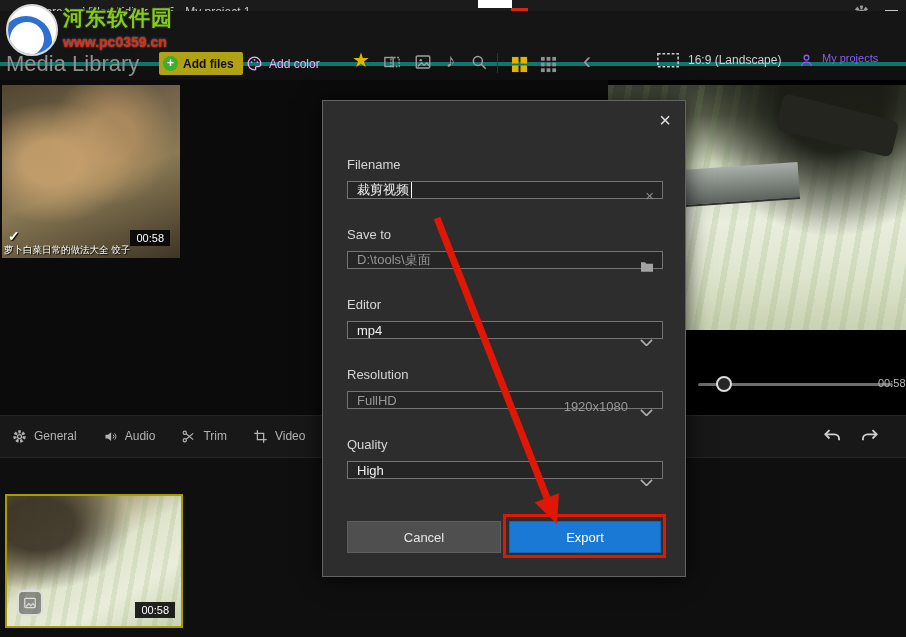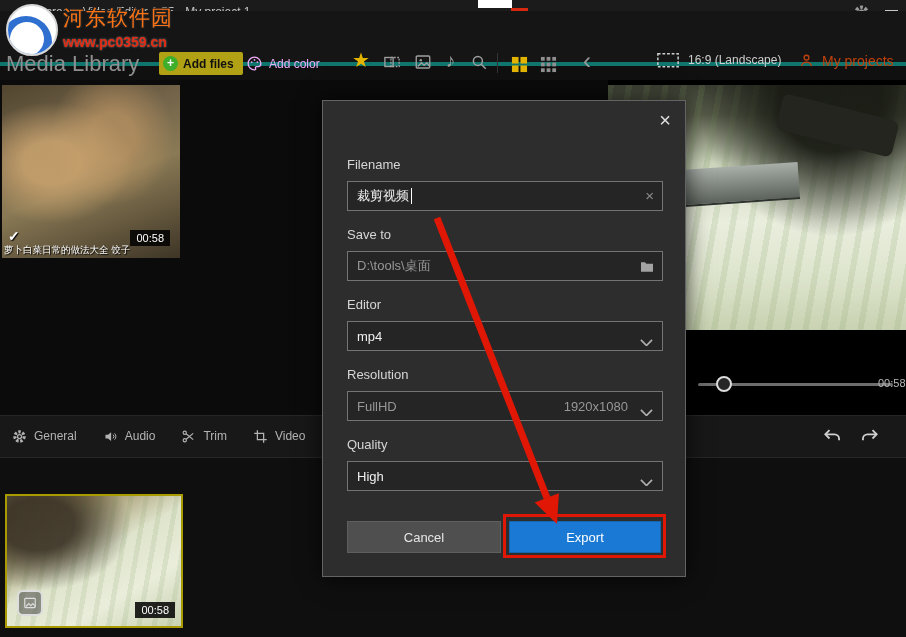--- a/index.html
+++ b/index.html
@@ -26,29 +26,29 @@
   .btn-addcolor{position:absolute;left:246px;top:41px;height:23px;display:flex;align-items:center;gap:6px;
        background:none;border:none;color:#f0abfc;font-size:12px;cursor:pointer}
   .tool-ic{position:absolute;top:42px;width:18px;height:18px;color:#9f9f9f;cursor:pointer}
   .star-ic{position:absolute;left:352px;top:38px;font-size:20px;color:var(--accent-yellow);cursor:pointer;line-height:22px}
   .star-underline{position:absolute;left:349px;top:70px;width:26px;height:3px;background:var(--accent-yellow)}
   .vdiv{position:absolute;left:497px;top:42px;width:1px;height:20px;background:#333}
   .grid-ic{position:absolute;top:45px;width:17px;height:17px;cursor:pointer}
   .collapse{position:absolute;left:583px;top:36px;font-size:24px;color:#9a9a9a;cursor:pointer}
   .btn-aspect{position:absolute;left:656px;top:41px;display:flex;align-items:center;gap:8px;background:none;border:none;
        color:#cfcfcf;font-size:12px;cursor:pointer}
-  .btn-projects{position:absolute;left:798px;top:41px;display:flex;align-items:center;gap:7px;background:none;border:none;
-       color:#c2410c;font-size:14px;cursor:pointer}
+  .btn-projects{position:absolute;left:798px;top:41px;display:flex;align-items:flex-start;gap:7px;background:none;border:none;
+       color:#8b5cf6;font-size:11px;cursor:pointer}
 
   
   .watermark{position:absolute;left:6px;top:4px;z-index:70;display:flex;align-items:flex-start;gap:5px;pointer-events:none}
   .wm-logo{width:52px;height:52px;border-radius:50%;background:#fff;border:2px solid #d8d8d8;position:relative;overflow:hidden}
   .wm-logo::after{content:"";position:absolute;left:-8px;top:10px;width:52px;height:52px;border-radius:50%;background:#2e6fd0}
   .wm-logo::before{content:"";position:absolute;left:2px;top:16px;width:34px;height:34px;border-radius:50%;background:#fff;z-index:1}
-  .wm-name{font-size:21px;font-weight:normal;color:#f97316;letter-spacing:1px;
+  .wm-name{font-size:21px;font-weight:bold;color:#84cc16;letter-spacing:1px;
        text-shadow:1px 1px 0 #222,-1px 1px 0 #222,1px -1px 0 #222,-1px -1px 0 #222}
   .wm-url{font-size:14px;font-weight:bold;color:#e02a12;margin-top:2px;text-shadow:0 0 2px rgba(255,255,255,.55)}
 
   
   .media-panel{position:absolute;left:0;top:80px;width:608px;height:335px;background:#0b0b0b}
   .media-thumb{position:absolute;left:2px;top:85px;width:178px;height:173px;cursor:pointer;overflow:hidden;
        background:
         radial-gradient(ellipse at 28% 45%, rgba(202,163,110,.85) 0 16%, rgba(202,163,110,0) 45%),
         radial-gradient(ellipse at 62% 30%, rgba(190,150,100,.7) 0 14%, rgba(190,150,100,0) 40%),
         linear-gradient(160deg,#51452f 0%,#73644a 30%,#8a7a55 55%,#3e3526 100%)}
@@ -91,21 +91,21 @@
   .clip-type{position:absolute;left:10px;bottom:10px;width:26px;height:26px;border:2px solid #ddd;border-radius:6px;
        background:rgba(70,70,70,.55);display:flex;align-items:center;justify-content:center;color:#ddd}
   .clip-type svg{width:14px;height:14px}
 
   
   .dialog{position:absolute;left:322px;top:100px;width:364px;height:477px;background:#2d2d2d;border:1px solid #636363;
        box-shadow:0 0 22px rgba(0,0,0,.75);z-index:50}
   .dlg-close{position:absolute;right:14px;top:8px;font-size:20px;color:#e0e0e0;cursor:pointer}
   .dlg-title{position:absolute;left:24px;top:22px;font-size:19px;color:#fff}
   .dlg-label{position:absolute;left:24px;font-size:13px;color:#d6d6d6}
-  .dlg-field{position:absolute;left:24px;width:316px;height:30px;background:#252525;border:1px solid #747474;
+  .dlg-field{position:absolute;left:24px;width:316px;height:18px;background:#252525;border:1px solid #747474;
        color:#f0f0f0;font-size:13px;display:flex;align-items:center;padding:0 26px 0 9px;cursor:text}
   .dlg-select{cursor:pointer}
   .dim{color:#979797}
   .caret{display:inline-block;width:1px;height:16px;background:#fff;margin-left:2px}
   .field-clear{position:absolute;right:8px;top:5px;font-size:15px;color:#8d8d8d;cursor:pointer}
   .field-folder{position:absolute;right:7px;top:7px;width:16px;height:16px;color:#a3a3a3;cursor:pointer}
   .field-chevron{position:absolute;right:9px;top:12px;width:13px;height:8px;color:#b0b0b0}
   .res-size{position:absolute;right:34px;top:7px;color:#979797}
   .btn-cancel{position:absolute;left:24px;top:420px;width:154px;height:32px;background:#4f4f4f;border:1px solid #5f5f5f;
        color:#e6e6e6;font-size:13px;cursor:pointer}

